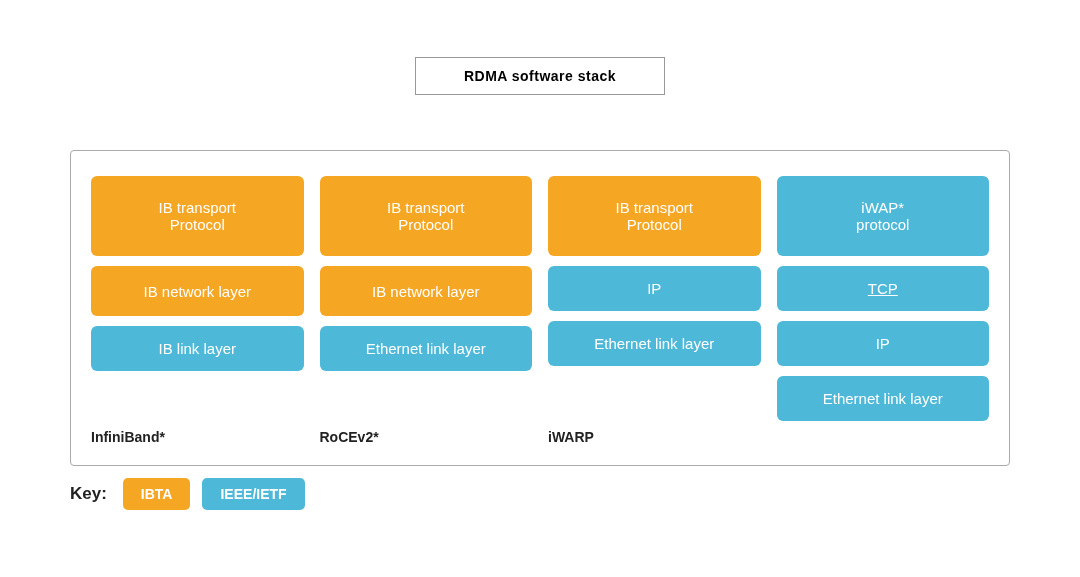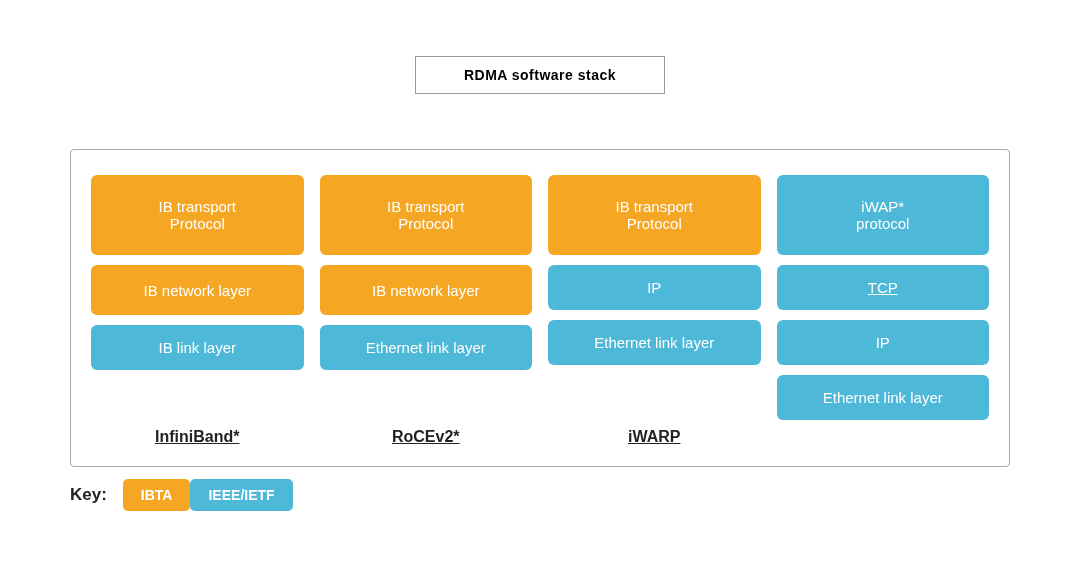--- a/index.html
+++ b/index.html
@@ -72,25 +72,23 @@
     .block-short {
       min-height: 45px;
     }
     .col-labels {
       display: grid;
       grid-template-columns: repeat(4, 1fr);
       gap: 16px;
       margin-top: 8px;
     }
     .col-label {
-      text-align: center;
       font-weight: bold;
-      font-size: 16px;
+      font-size: 14px;
       color: #222;
-      text-decoration: underline;
     }
     .key-section {
       display: flex;
       align-items: center;
       gap: 16px;
       margin-top: 10px;
     }
     .key-label {
       font-size: 17px;
       font-weight: bold;
@@ -144,18 +142,18 @@
       </div>
     <div class="col-labels" id="col-labels">
 
     <div class="col-label">InfiniBand*</div>
         <div class="col-label">RoCEv2*</div>
         <div class="col-label">iWARP</div>
       </div>
   </div>
   <div class="key-section">
     <span class="key-label">Key:</span>
-    <div id="key-items" style="display:flex;">
+    <div id="key-items" style="display:flex;gap:12px;">
         <div class="key-item" style="background-color: rgb(245, 166, 35);">IBTA</div>
         <div class="key-item" style="background-color: rgb(77, 184, 216);">IEEE/IETF</div>
       </div>
   </div>
 </div>
 
 </body></html>

